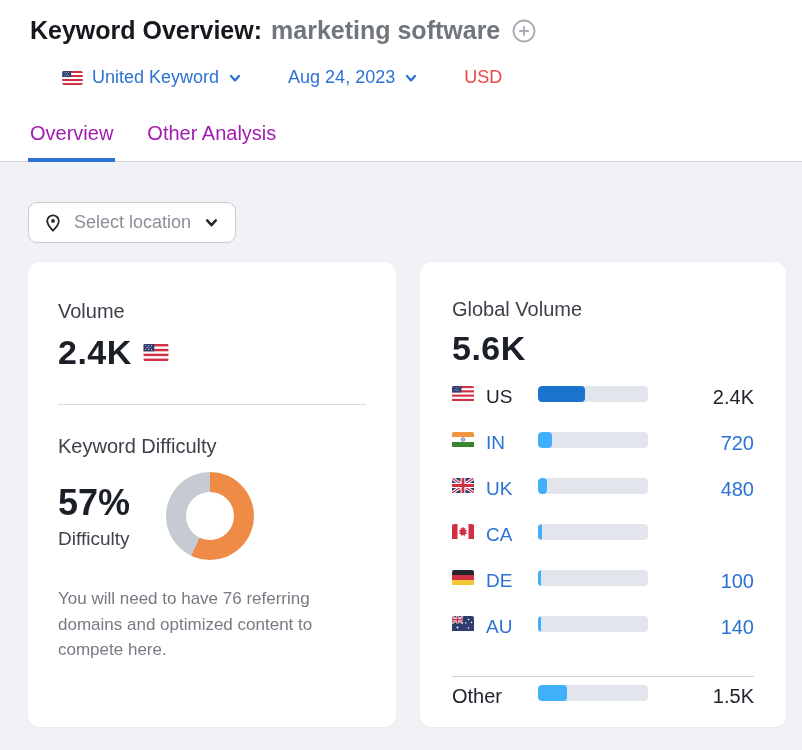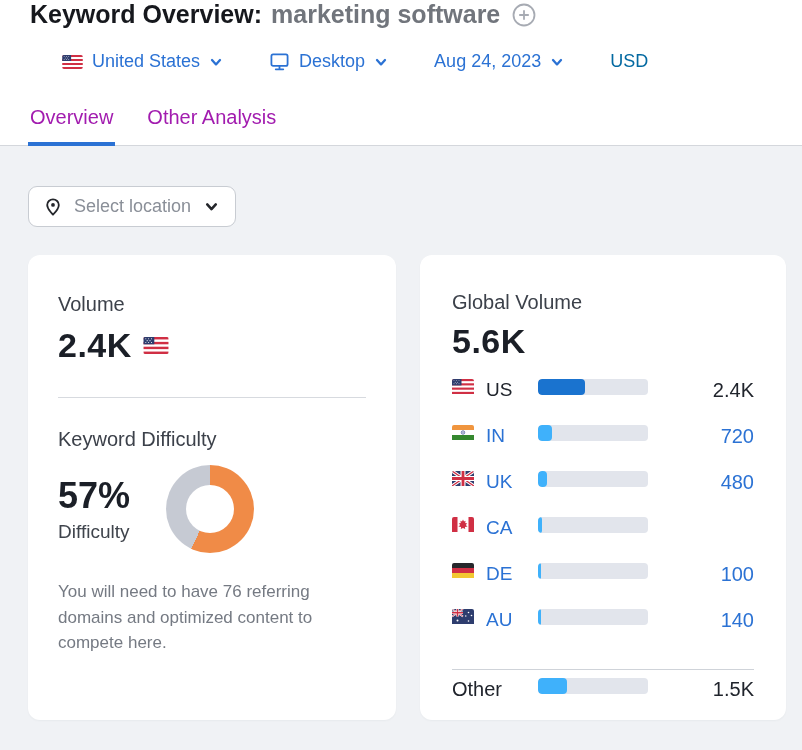--- a/index.html
+++ b/index.html
@@ -6,44 +6,44 @@
     --accent_blue:#2b72d4; --bar_blue_dark:#1a73cf; --bar_blue_light:#3fb1fb;
     --bar_track:#e2e5ec; --kd_orange:#f08b47; --kd_ring_gray:#c6cad3;
     --page_bg:#f0f2f5; --card_bg:#ffffff; --text_dark:#1e222a;
     --text_gray:#757a83; --keyword_gray:#71757c; --divider:#d7dadf;
   }
   *{box-sizing:border-box;margin:0;padding:0;}
   html,body{width:802px;height:750px;overflow:hidden;}
   body{font-family:"Liberation Sans","DejaVu Sans",sans-serif;background:#fff;color:var(--text_dark);}
 
   
-  .page-header{padding:0 30px 0 30px;}
+  .page-header{padding:16px 30px 0 30px;}
   .title-row{display:flex;align-items:center;gap:9px;}
   .title-main{font-size:25px;font-weight:700;color:#16181d;}
   .title-keyword{font-size:25px;font-weight:600;color:var(--keyword_gray);}
   .plus-icon{display:inline-flex;margin-left:2px;color:#a7abb3;}
 
   .filters{display:flex;align-items:center;gap:46px;padding:0 32px;margin-top:22px;font-size:18px;}
   .filter{display:flex;align-items:center;gap:9px;color:var(--accent_blue);cursor:pointer;}
   .filter .chev{color:var(--accent_blue);display:inline-flex;}
-  .filter-currency{color:#0369a1;cursor:default;}
+  .filter-currency{color:#ef4444;cursor:default;}
 
   
   .tabs{display:flex;gap:30px;padding:0 28px;margin-top:26px;border-bottom:1px solid #d4d7dc;}
   .tab{font-size:20px;color:#a21caf;padding:8px 2px 13px 2px;border-bottom:4px solid transparent;margin-bottom:-1px;cursor:pointer;}
   .tab.active{border-bottom-color:var(--accent_blue);}
 
   
   .content{background:var(--page_bg);height:668px;padding:40px 16px 0 28px;}
   .location-btn{display:inline-flex;align-items:center;gap:11px;background:#fff;border:1px solid #c8ccd2;border-radius:9px;height:41px;padding:0 16px 0 14px;cursor:pointer;}
   .location-btn .loc-text{font-size:18px;color:#8a8f98;}
   .location-btn .pin{display:inline-flex;color:#24262b;}
   .location-btn .chev{display:inline-flex;color:#24262b;margin-left:2px;}
 
-  .cards{display:flex;gap:24px;margin-top:28px;}
+  .cards{display:flex;gap:24px;margin-top:19px;}
   .card{background:var(--card_bg);border-radius:12px;height:465px;box-shadow:0 1px 2px rgba(30,40,60,.04);}
   .card-volume{width:368px;padding:38px 30px;}
   .card-global{width:366px;padding:36px 32px 20px 32px;}
 
   .metric-label{font-size:20px;color:#3c414a;}
   .metric-value-row{display:flex;align-items:center;gap:11px;margin-top:10px;}
   .metric-value{font-size:34px;font-weight:700;color:#1b1f27;letter-spacing:.5px;}
   .flag{display:inline-flex;line-height:0;border-radius:2px;overflow:hidden;flex:none;}
   .flag svg{display:block;}
 
@@ -103,42 +103,28 @@
           <circle cx="2" cy="1.6" r=".45" fill="#fff"></circle>
             <circle cx="4.5" cy="1.6" r=".45" fill="#fff"></circle>
             <circle cx="7" cy="1.6" r=".45" fill="#fff"></circle>
           <circle cx="3.2" cy="3.2" r=".45" fill="#fff"></circle>
             <circle cx="5.7" cy="3.2" r=".45" fill="#fff"></circle>
           <circle cx="2" cy="4.8" r=".45" fill="#fff"></circle>
             <circle cx="4.5" cy="4.8" r=".45" fill="#fff"></circle>
             <circle cx="7" cy="4.8" r=".45" fill="#fff"></circle>
         </svg>
       </span>
-      <span>United States</span>
+      <span>United Keyword</span>
       <span class="chev">
         <svg width="14" height="14" viewBox="0 0 14 14" fill="none" stroke="currentColor" stroke-width="2.3" stroke-linecap="round" stroke-linejoin="round">
             <path d="M3 5l4 4.4L11 5"></path>
           </svg>
       </span>
     </div>
 
-    <div class="filter">
-      <span style="display:inline-flex;">
-        <svg width="21" height="21" viewBox="0 0 20 20" fill="none" stroke="currentColor" stroke-width="1.7" stroke-linecap="round">
-          <rect x="2.3" y="3.3" width="15.4" height="10.8" rx="1.6"></rect>
-            <path d="M10 14.1v2.7M6.4 17.4h7.2"></path>
-        </svg>
-      </span>
-      <span>Desktop</span>
-      <span class="chev">
-        <svg width="14" height="14" viewBox="0 0 14 14" fill="none" stroke="currentColor" stroke-width="2.3" stroke-linecap="round" stroke-linejoin="round">
-            <path d="M3 5l4 4.4L11 5"></path>
-          </svg>
-      </span>
-    </div>
 
     <div class="filter">
       <span>Aug 24, 2023</span>
       <span class="chev">
         <svg width="14" height="14" viewBox="0 0 14 14" fill="none" stroke="currentColor" stroke-width="2.3" stroke-linecap="round" stroke-linejoin="round">
             <path d="M3 5l4 4.4L11 5"></path>
           </svg>
       </span>
     </div>
 

